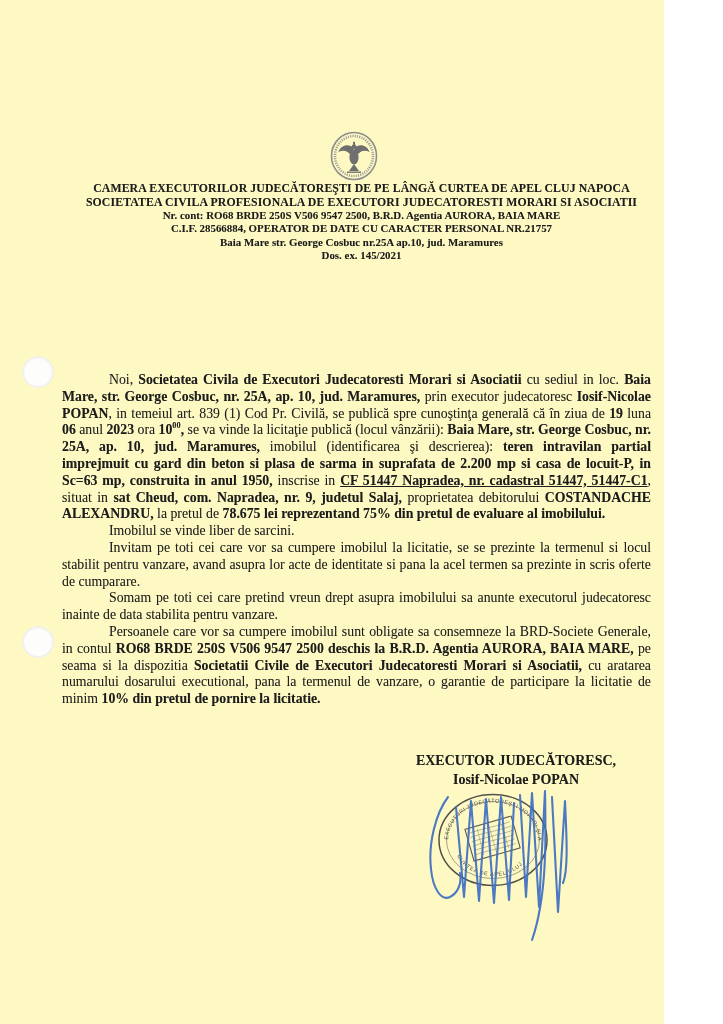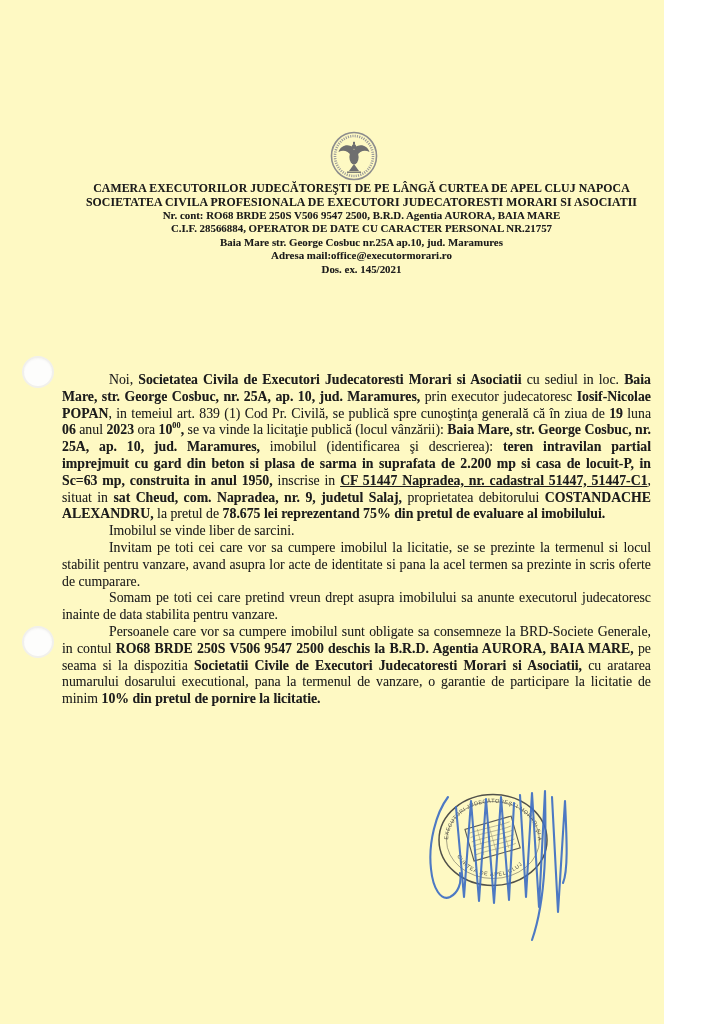--- a/index.html
+++ b/index.html
@@ -74,33 +74,36 @@
       <rect x="17" y="40.5" width="14" height="1.4"></rect>
     </g>
   </svg>
 
   <header class="header-block">
     <div class="hl lg">CAMERA EXECUTORILOR JUDECĂTOREŞTI DE PE LÂNGĂ CURTEA DE APEL CLUJ NAPOCA</div>
     <div class="hl lg">SOCIETATEA CIVILA PROFESIONALA DE EXECUTORI JUDECATORESTI MORARI SI ASOCIATII</div>
     <div class="hl sm">Nr. cont: RO68 BRDE 250S V506 9547 2500, B.R.D. Agentia AURORA, BAIA MARE</div>
     <div class="hl sm">C.I.F.  28566884, OPERATOR DE DATE CU CARACTER PERSONAL NR.21757</div>
     <div class="hl sm">Baia Mare str. George Cosbuc nr.25A ap.10, jud. Maramures</div>
-    <div class="hl sm">Adresa mail:office@executormorari.ro</div>
     <div class="hl sm">Dos. ex. 145/2021</div>
   </header>
 
 
   <main class="body-text">
     <p><span>Noi, </span><span class="b">Societatea Civila de Executori Judecatoresti Morari si Asociatii</span><span> cu sediul in loc. </span><span class="b">Baia Mare, str. George Cosbuc, nr. 25A, ap. 10, jud. Maramures,</span><span> prin executor judecatoresc </span><span class="b">Iosif-Nicolae POPAN</span><span>, in temeiul art. 839 (1) Cod Pr. Civilă, se publică spre cunoştinţa generală că în ziua de </span><span class="b">19</span><span> luna </span><span class="b">06</span><span> anul </span><span class="b">2023</span><span> ora </span><span class="b">10</span><sup class="b">00</sup><span class="b">,</span><span> se va vinde la licitaţie publică (locul vânzării): </span><span class="b">Baia Mare, str. George Cosbuc, nr. 25A, ap. 10, jud. Maramures,</span><span> imobilul (identificarea şi descrierea): </span><span class="b">teren intravilan partial imprejmuit cu gard din beton si plasa de sarma in suprafata de 2.200 mp si casa de locuit-P, in Sc=63 mp, construita in anul 1950,</span><span> inscrise in </span><span class="b u">CF 51447 Napradea, nr. cadastral 51447, 51447-C1</span><span>, situat in </span><span class="b">sat Cheud, com. Napradea, nr. 9, judetul Salaj,</span><span> proprietatea debitorului </span><span class="b">COSTANDACHE ALEXANDRU,</span><span> la pretul de </span><span class="b">78.675 lei reprezentand 75% din pretul de evaluare al imobilului.</span></p>
     <p><span>Imobilul se vinde liber de sarcini.</span></p>
     <p><span>Invitam pe toti cei care vor sa cumpere imobilul la licitatie, se se prezinte la termenul si locul stabilit pentru vanzare, avand asupra lor acte de identitate si pana la acel termen sa prezinte in scris oferte de cumparare.</span></p>
     <p><span>Somam pe toti cei care pretind vreun drept asupra imobilului sa anunte executorul judecatoresc inainte de data stabilita pentru vanzare.</span></p>
     <p><span>Persoanele care vor sa cumpere imobilul sunt obligate sa consemneze la BRD-Societe Generale, in contul </span><span class="b">RO68 BRDE 250S V506 9547 2500  deschis la B.R.D. Agentia AURORA, BAIA MARE,</span><span> pe seama si la dispozitia </span><span class="b">Societatii Civile de Executori Judecatoresti Morari si Asociatii,</span><span> cu aratarea numarului dosarului executional, pana la termenul de vanzare, o garantie de participare la licitatie de minim </span><span class="b">10% din pretul de pornire la licitatie.</span></p>
   </main>
 
+  <div class="sig-block">
+    <div>EXECUTOR JUDECĂTORESC,</div>
+    <div>Iosif-Nicolae POPAN</div>
+  </div>
 
   <svg class="stamp" width="114" height="98" viewBox="0 0 114 98">
     <defs>
       <path id="stampTop" d="M 12,49 A 45,38.5 0 0 1 102,49"></path>
       <path id="stampBot" d="M 18,51 A 39,33 0 0 0 96,51"></path>
     </defs>
     <g fill="none" stroke="#3a3a3a" opacity="0.88">
       <ellipse cx="57" cy="48" rx="54" ry="45.5" stroke-width="1.5"></ellipse>
       <ellipse cx="57" cy="48" rx="46.5" ry="38.5" stroke-width="0.7" opacity="0.75"></ellipse>
     </g>

